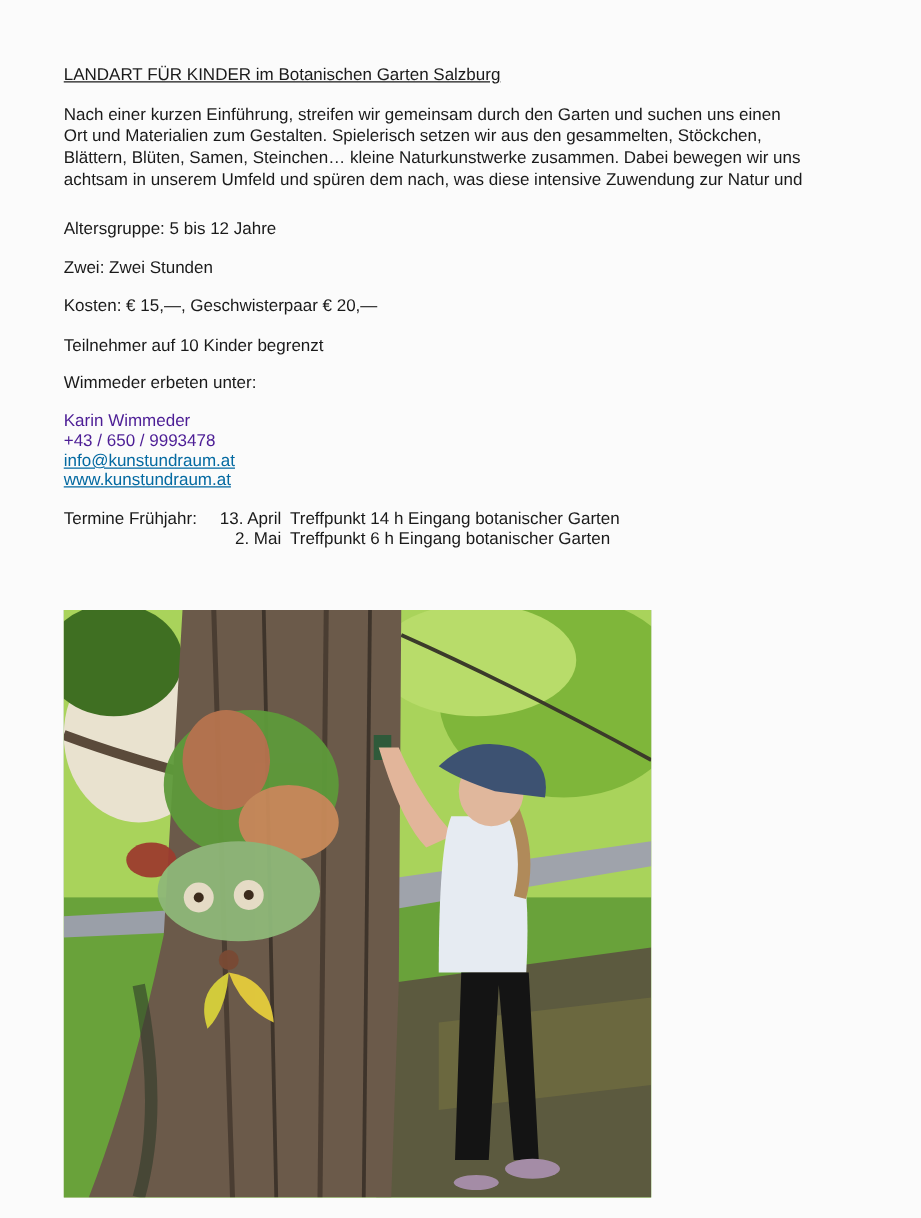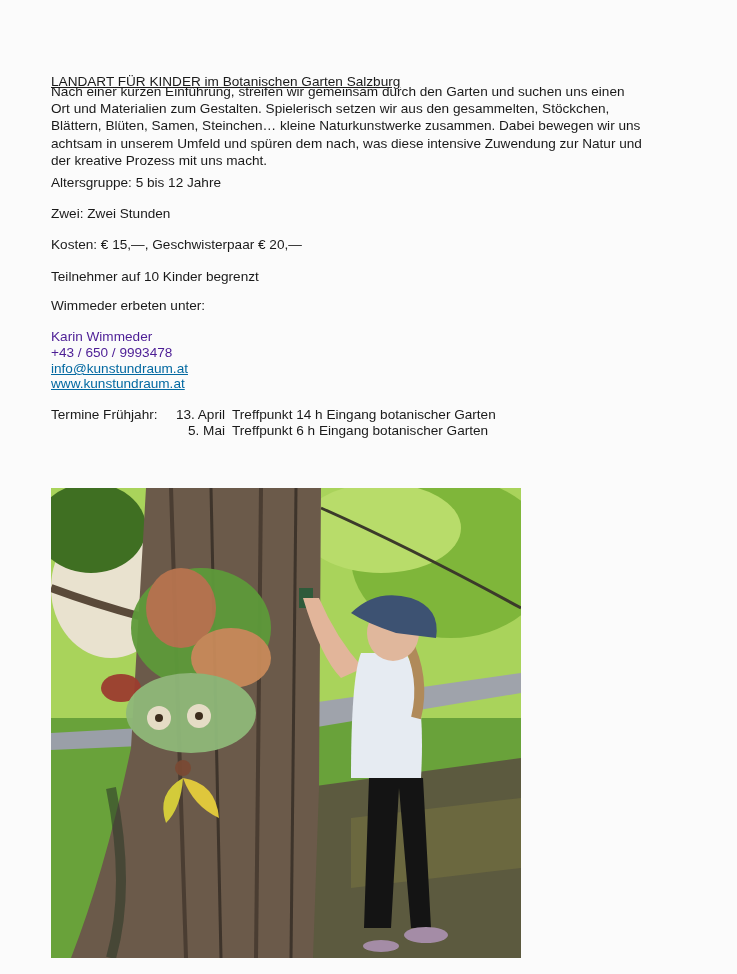--- a/index.html
+++ b/index.html
@@ -5,21 +5,21 @@
     html, body { margin: 0; padding: 0; }
     body {
       width: 737px; height: 974px; overflow: hidden;
       background: #fbfbfb;
       font-family: "Liberation Sans", sans-serif;
       color: #1a1a1a;
       position: relative;
     }
     .doc { position: absolute; left: 51px; top: 0; width: 660px; }
     .line { position: absolute; left: 0; font-size: 13.6px; line-height: 16px; white-space: nowrap; }
-    .title { top: 52px; text-decoration: underline; margin-top: 22px; }
+    .title { top: 52px; text-decoration: underline; }
     .para { position: absolute; left: 0; top: 83px; width: 640px; font-size: 13.6px; line-height: 17.2px; }
     .para span { display: block; white-space: nowrap; }
     .l-age { top: 175px; }
     .l-dur { top: 206px; }
     .l-cost { top: 237px; }
     .l-part { top: 269px; }
     .l-reg { top: 298px; }
     .pink { color: #4c1d95; }
     .c-name { top: 329px; }
     .c-phone { top: 345px; }
@@ -40,39 +40,38 @@
 <body>
 
 <div class="doc">
   <div class="line title">LANDART FÜR KINDER im Botanischen Garten Salzburg</div>
 
   <div class="para">
     <span>Nach einer kurzen Einführung, streifen wir gemeinsam durch den Garten und suchen uns einen</span>
     <span>Ort und Materialien zum Gestalten. Spielerisch setzen wir aus den gesammelten, Stöckchen,</span>
     <span>Blättern, Blüten, Samen, Steinchen… kleine Naturkunstwerke zusammen. Dabei bewegen wir uns</span>
     <span>achtsam in unserem Umfeld und spüren dem nach, was diese intensive Zuwendung zur Natur und</span>
-    <span>der kreative Prozess mit uns macht.</span>
   </div>
 
   <div class="line l-age">Altersgruppe:  5 bis 12 Jahre</div>
   <div class="line l-dur">Zwei:  Zwei Stunden</div>
   <div class="line l-cost">Kosten: € 15,—, Geschwisterpaar € 20,—</div>
   <div class="line l-part">Teilnehmer auf 10 Kinder begrenzt</div>
   <div class="line l-reg">Wimmeder erbeten unter:</div>
 
   <div class="line c-name pink">Karin Wimmeder</div>
   <div class="line c-phone pink">+43 / 650 / 9993478</div>
   <a class="line c-mail link">info@kunstundraum.at</a>
   <a class="line c-web link">www.kunstundraum.at</a>
 
   <div class="dates">
     <span class="lbl">Termine Frühjahr:</span>
     <span class="d" style="left:114px; top:0;">13. April</span>
     <span class="t" style="top:0;">Treffpunkt 14 h Eingang botanischer Garten</span>
-    <span class="d" style="left:114px; top:16px;">5. Mai</span>
+    <span class="d" style="left:114px; top:16px;">2. Mai</span>
     <span class="t" style="top:16px;">Treffpunkt 6 h Eingang botanischer Garten</span>
   </div>
 </div>
 
 <div class="photo">
   <svg width="470" height="470" viewBox="0 0 470 470">
 
     <rect width="470" height="470" fill="#8fbf4a"></rect>
     <rect x="0" y="0" width="470" height="230" fill="#a9d35b"></rect>
     <ellipse cx="60" cy="100" rx="60" ry="70" fill="#e9e2cf"></ellipse>

